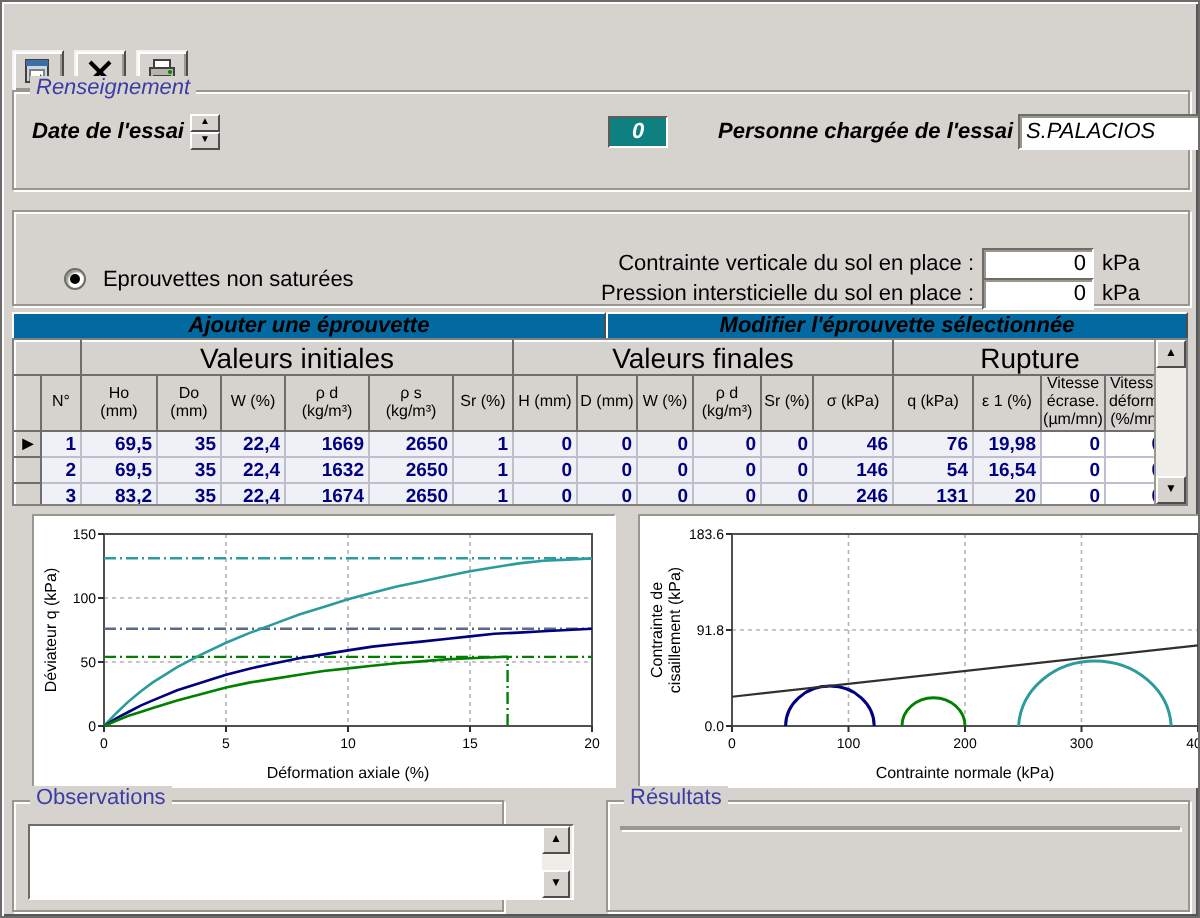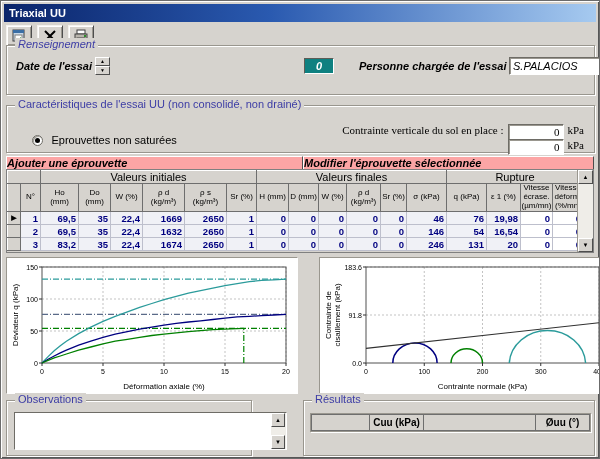--- a/index.html
+++ b/index.html
@@ -29,32 +29,32 @@
   .combo .drop { width:16px; background:#d6d3ce; border:1px solid; border-color:#fff #4d4d4d #4d4d4d #fff;
         font-size:7px; text-align:center; line-height:16px; color:#000; cursor:pointer; }
   .spinner { position:absolute; width:15px; height:18px; display:flex; flex-direction:column; }
   .spinner div { flex:1; background:#d6d3ce; border:1px solid; border-color:#fff #4d4d4d #4d4d4d #fff;
         font-size:5px; line-height:7px; text-align:center; cursor:pointer; }
   .teal { background:#0e8080; color:#fff; font-weight:bold; font-size:11px; text-align:center;
         border:1px solid; border-color:#5e5c56 #fff #fff #5e5c56; }
   .radio { width:11px; height:11px; border-radius:50%; background:#fff;
         border:1px solid #6e6c66; box-shadow: inset 1px 1px 1px #9a978f; display:inline-block; vertical-align:-2px; }
   .radio.checked::after { content:""; display:block; width:5px; height:5px; border-radius:50%; background:#000; margin:2px; }
-  .kparow { position:absolute; right:10px; display:flex; align-items:flex-start; gap:4px;font-family:Liberation Serif, serif; }
+  .kparow { position:absolute; right:24px; display:flex; align-items:center; gap:4px; }
   .kparow .field { width:56px; height:16px; text-align:right; padding:1px 3px 0 0; }
-  .bigbtn { position:absolute; height:14px; background:#fca5a5; text-align:left;
+  .bigbtn { position:absolute; height:14px; background:#0369a1; text-align:center;
         border:1px solid; border-color:#fff #4d4d4d #4d4d4d #fff;
         font-size:11px; font-weight:bold; font-style:italic; line-height:12px; cursor:pointer; }
   
   .grid-wrap { position:absolute; left:5px; top:168px; width:588px; height:84px;
         border:1px solid #808080; background:#d6d3ce; overflow:hidden; }
   table.grid { border-collapse:collapse; table-layout:fixed; }
   table.grid th { background:#d6d3ce; border:1px solid; border-color:#fff #6e6e6e #6e6e6e #fff;
         font-weight:normal; padding:0; color:#000; }
-  th.gh { font-size:11px; height:12px; }
+  th.gh { font-size:14px; height:12px; }
   th.ch { font-size:8px; line-height:1.1; height:28px; white-space:pre-line; text-align:center; }
   table.grid td { border:1px solid #bdbfcc; background:#f0f1f6; color:#000080; font-size:9.5px; font-weight:bold;
         text-align:right; padding:0 2px; height:13px; overflow:hidden; }
   table.grid td.white { background:#fff; }
   table.grid td.sel { background:#d6d3ce; border:1px solid; border-color:#fff #6e6e6e #6e6e6e #fff;
         color:#000; text-align:center; font-size:7px; padding:0; }
   .vscroll { position:absolute; top:0; right:0; bottom:0; width:16px; background:#efede8; border-left:1px solid #9a978f; }
   .varrow { position:absolute; left:0; width:15px; height:14px; background:#d6d3ce;
         border:1px solid; border-color:#fff #4d4d4d #4d4d4d #fff; font-size:6px; text-align:center; line-height:12px; cursor:pointer; }
   
@@ -73,23 +73,20 @@
   td.rh { background:#d6d3ce; border:1px solid #6e6e6e; font-weight:bold; text-align:center; color:#000; }
   td.rl { background:#d6d3ce; border:1px solid #6e6e6e; text-align:right; color:#000; }
   td.rv { background:#0e8080; border:1px solid #404040; color:#fff; font-weight:bold; text-align:center; }
   .res-panel { position:absolute; left:6px; top:12px; border:1px solid #9a978f; box-shadow:1px 1px 0 #fff; padding:0; }
 </style>
 </head>
 <body>
 
 <div class="win">
 
-  <div class="titlebar">
-    <span>Triaxial UU</span>
-  </div>
 
   <div class="toolbar">
     <div class="tbtn">
       <svg width="16" height="16">
         <rect x="2" y="2" width="11" height="11" fill="#c8d8e8" stroke="#404040"></rect>
         <rect x="2" y="2" width="11" height="3" fill="#3a6ea5"></rect>
         <rect x="4" y="7" width="7" height="5" fill="#fff" stroke="#808080"></rect>
         <path d="M9 9 L14 14 L11 14 L9 12 Z" fill="#008000"></path>
       </svg>
     </div>
@@ -117,31 +114,31 @@
     </div>
     <div class="teal" style="position:absolute; left:297px; top:12px; width:30px; height:16px; line-height:14px;">0</div>
     <span class="lbl bold" style="position:absolute; left:352px; top:14px;">Personne chargée de l'essai :</span>
     <div class="combo" style="left:474px; top:11px; width:112px;margin-left:28px;">
       <div class="val">S.PALACIOS</div>
       <div class="drop">▼</div>
     </div>
   </div>
 
   <div class="groupbox" style="left:5px; top:104px; width:589px; height:48px;">
-    <span class="gb-label">Caractéristiques de l'essai UU (non consolidé, non drainé)</span>
     <span style="position:absolute; left:25px; top:24px;">
       <span class="radio checked"></span>
       <span class="lbl" style="margin-left:4px;">Eprouvettes non saturées</span>
     </span>
     <div class="kparow" style="top:18px;">
       <span class="lbl">Contrainte verticale du sol en place :</span>
       <span class="field">0</span>
       <span class="lbl">kPa</span>
     </div>
     <div class="kparow" style="top:33px;">
+      <span class="lbl">Pression intersticielle du sol en place :</span>
       <span class="field">0</span>
       <span class="lbl">kPa</span>
     </div>
   </div>
 
   <div class="bigbtn" style="left:5px; top:155px; width:297px;">Ajouter  une éprouvette</div>
   <div class="bigbtn" style="left:302px; top:155px; width:291px;">Modifier l'éprouvette sélectionnée</div>
 
   <div class="grid-wrap">
     <table class="grid" id="grid-table">
@@ -264,21 +261,21 @@
             <td class="white">0</td>
           </tr>
         </tbody>
       </table>
     <div class="vscroll">
       <div class="varrow" style="top:0;">▲</div>
       <div class="varrow" style="bottom:0;">▼</div>
     </div>
   </div>
 
-  <div class="chart-panel" style="left:5px; top:256px;">
+  <div class="chart-panel" style="left:15px; top:256px;">
     <svg id="chart-left" width="286" height="131">
         <rect x="33" y="7" width="244" height="96" fill="#fff"></rect>
         <line x1="94" y1="7" x2="94" y2="103" stroke="#b4b4b4" stroke-dasharray="2,2" stroke-width="0.8"></line>
         <line x1="155" y1="7" x2="155" y2="103" stroke="#b4b4b4" stroke-dasharray="2,2" stroke-width="0.8"></line>
         <line x1="216" y1="7" x2="216" y2="103" stroke="#b4b4b4" stroke-dasharray="2,2" stroke-width="0.8"></line>
         <line x1="277" y1="7" x2="277" y2="103" stroke="#b4b4b4" stroke-dasharray="2,2" stroke-width="0.8"></line>
         <line x1="33" y1="71" x2="277" y2="71" stroke="#b4b4b4" stroke-dasharray="2,2" stroke-width="0.8"></line>
         <line x1="33" y1="39" x2="277" y2="39" stroke="#b4b4b4" stroke-dasharray="2,2" stroke-width="0.8"></line>
         <line x1="33" y1="7" x2="277" y2="7" stroke="#b4b4b4" stroke-dasharray="2,2" stroke-width="0.8"></line>
         <rect x="33" y="7" width="244" height="96" fill="none" stroke="#505050"></rect>
@@ -362,24 +359,18 @@
     <span class="gb-label">Résultats</span>
     <div class="res-panel">
       <table class="res">
         <colgroup>
             <col style="width:58px">
             <col style="width:54px">
             <col style="width:112px">
             <col style="width:54px">
           </colgroup>
         <tbody>
-            <tr>
-          <td class="rh"></td>
-          <td class="rh">Cuu (kPa)</td>
-          <td class="rh"></td>
-          <td class="rh">Øuu (°)</td>
-        </tr>
       </tbody>
         </table>
     </div>
   </div>
 
 </div>
 
 </body></html>

